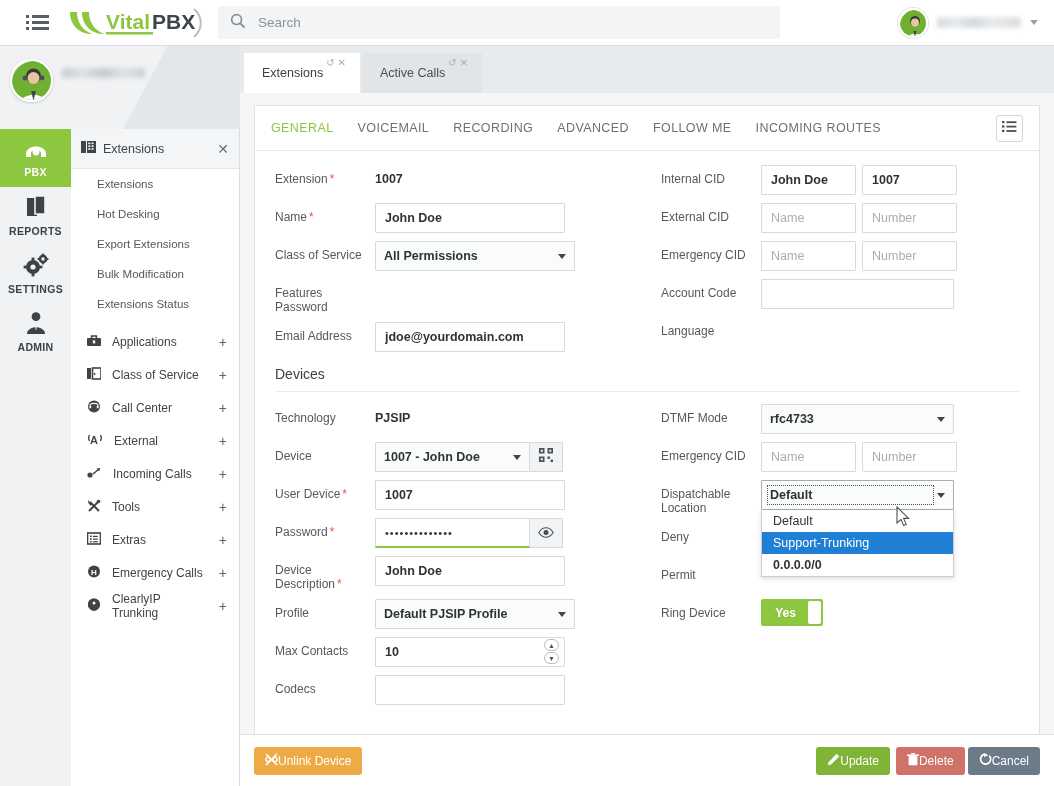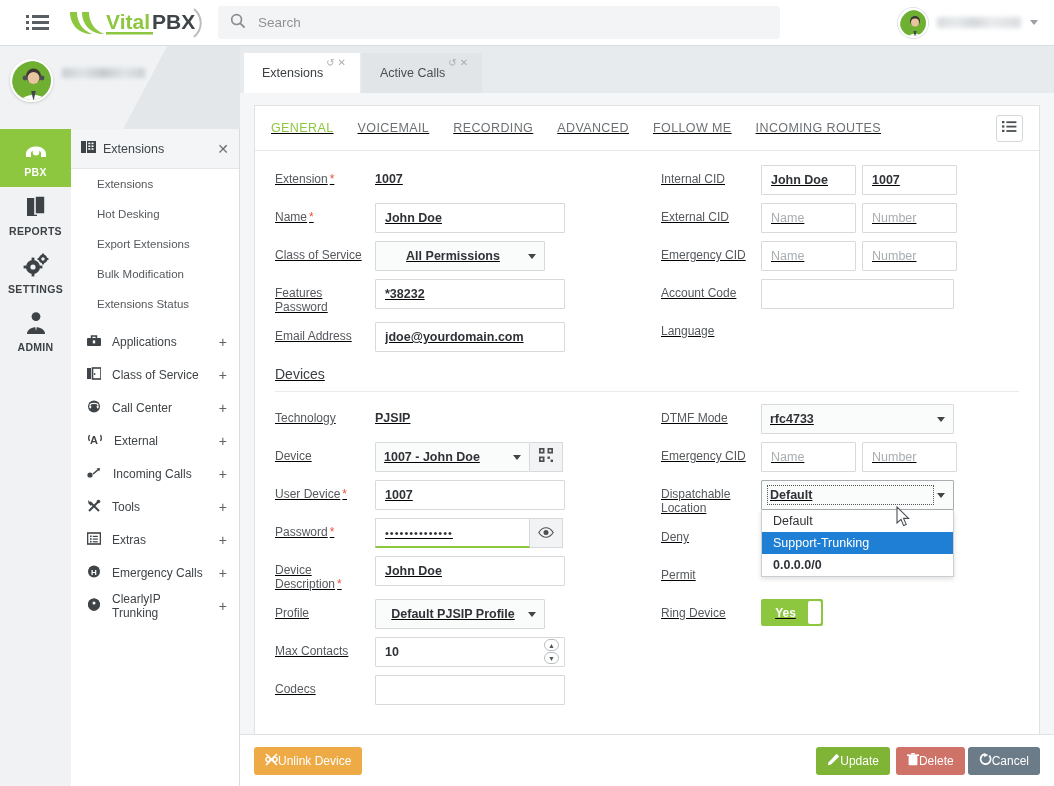--- a/index.html
+++ b/index.html
@@ -133,21 +133,21 @@
   .tab-lbl { font-size: 12.5px; color: #4a4f53; }
   .tab.active .tab-lbl { color: #3a3f43; }
   .tab-ctrls {
     display: flex; align-items: flex-start; gap: 3px; margin-left: 3px;
     align-self: flex-start; margin-top: 5px;
   }
   .tab-ctrls span { font-size: 10px; color: #a8aeb3; cursor: pointer; line-height: 1; }
 
   .panel-outer {
     position: absolute; top: 47px; left: 0; right: 0; bottom: 52px;
-    background: #f5f6f7; padding: 12px 14px 0 14px; overflow: hidden; text-decoration: underline;
+    background: #f5f6f7; padding: 12px 14px 0 14px; overflow: hidden;
   }
   .card {
     background: #ffffff; border: 1px solid #dfe3e6; height: 644px;
     position: relative;
   }
 
   .form-tabs {
     height: 45px; border-bottom: 1px solid #e5e8ea; display: flex;
     align-items: center; padding: 0 16px; gap: 24px;
   }
@@ -190,21 +190,21 @@
     height: 30px; border: 1px solid #d6dadd; background: #fafbfb;
     display: flex; align-items: center; padding: 0 8px; cursor: pointer;
     position: relative; border-radius: 1px;
   }
   .sel-txt { font-size: 12.5px; color: #2f3337; font-weight: bold; flex: 1; }
   .sel-arw {
     width: 0; height: 0; border-left: 4px solid transparent;
     border-right: 4px solid transparent; border-top: 5px solid #444;
     margin-left: 6px;
   }
-  .sel.w190 { width: 170px; text-align: center; }
+  .sel.w190 { width: 200px; }
   .sel.w193 { width: 193px; }
   .sel.w155 { width: 155px; }
 
   .dev-sel-wrap { display: flex; }
   .qr-btn {
     width: 33px; height: 30px; border: 1px solid #d6dadd; border-left: none;
     background: #f2f3f4; display: flex; align-items: center; justify-content: center;
     cursor: pointer;
   }
   .pw-wrap { display: flex; }
@@ -613,21 +613,20 @@
             <div class="frow">
               <div class="flbl">Class of Service</div>
               <div class="sel w190">
                 <span class="sel-txt">All Permissions</span>
                 <span class="sel-arw"></span>
               </div>
             </div>
 
             <div class="frow">
               <div class="flbl">Features Password</div>
-              <input class="inp w190" value="*38232" style="">
             </div>
 
             <div class="frow">
               <div class="flbl">Email Address</div>
               <input class="inp w190" value="jdoe@yourdomain.com" style="">
             </div>
           </div>
 
           <div class="col right">
             <div class="frow">

